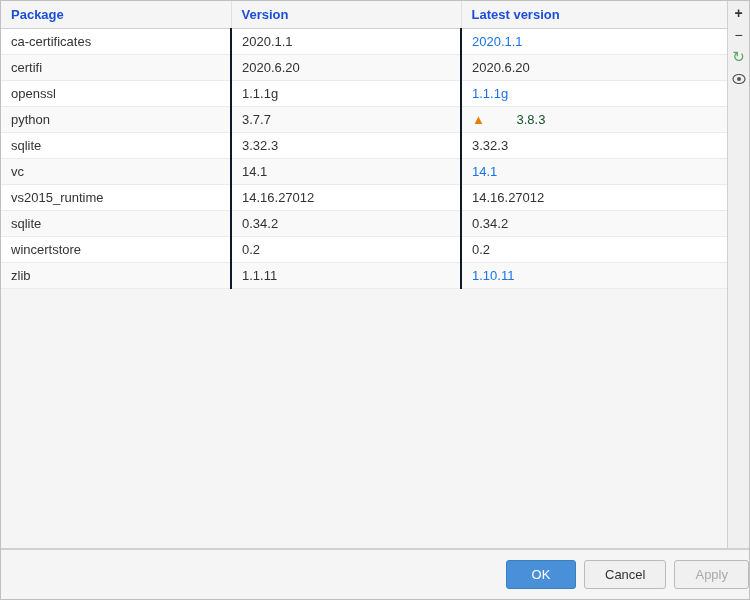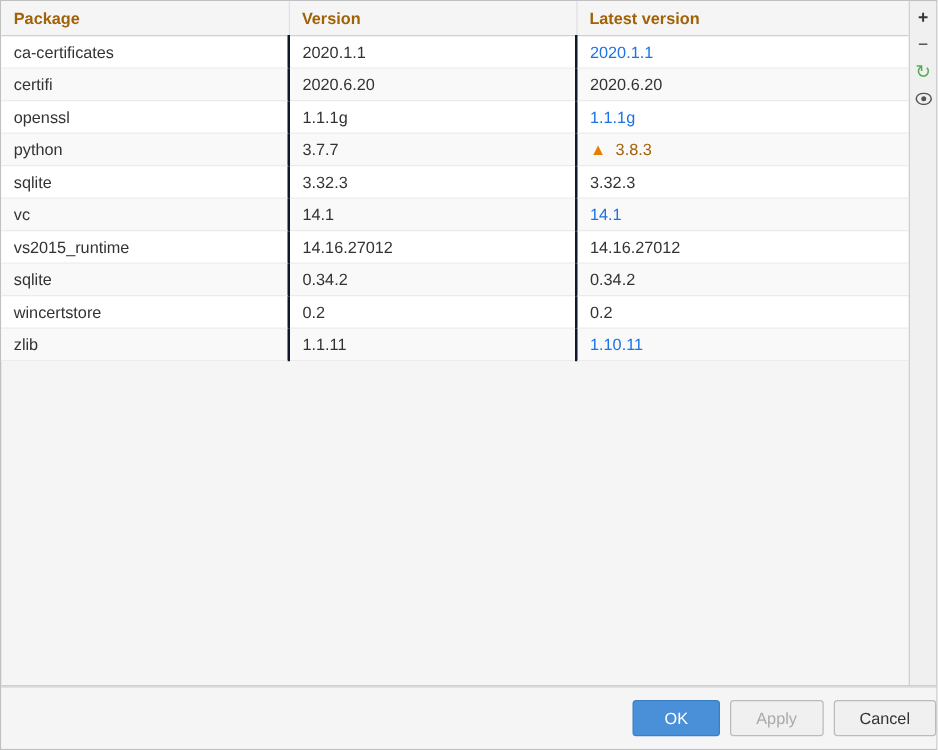--- a/index.html
+++ b/index.html
@@ -42,21 +42,21 @@
 
     thead tr {
       background: #f5f5f5;
     }
 
     thead th {
       text-align: left;
       padding: 6px 10px;
       font-weight: 600;
       font-size: 13px;
-      color: #a16207;
+      color: #1d4ed8;
       border-bottom: 1px solid #d0d0d0;
       border-right: 1px solid #e0e0e0;
     }
 
     thead th:last-child {
       border-right: none;
     }
 
     tbody tr {
       border-bottom: 1px solid #ebebeb;
@@ -84,21 +84,22 @@
       color: #1a73e8;
       text-decoration: none;
     }
 
     .upgrade-icon {
       color: #e67e00;
       margin-right: 4px;
     }
 
     .upgrade-version {
-      color: #a16207;
+      color: #14532d;
+      margin-left: 24px;
     }
 
     .icon-btn {
       width: 20px;
       height: 20px;
       display: flex;
       align-items: center;
       justify-content: center;
       cursor: pointer;
       border-radius: 3px;
@@ -251,16 +252,16 @@
         <svg width="14" height="10" viewBox="0 0 14 10" fill="none" xmlns="http://www.w3.org/2000/svg">
           <ellipse cx="7" cy="5" rx="6" ry="4.5" stroke="#555" stroke-width="1.2" fill="none"></ellipse>
           <circle cx="7" cy="5" r="2" fill="#555"></circle>
         </svg>
       </div>
     </div>
   </div>
 
   <div class="footer">
     <button class="footer-btn primary">OK</button>
+    <button class="footer-btn">Cancel</button>
     <button class="footer-btn disabled" disabled="">Apply</button>
-    <button class="footer-btn">Cancel</button>
   </div>
 </div>
 
 </body></html>

